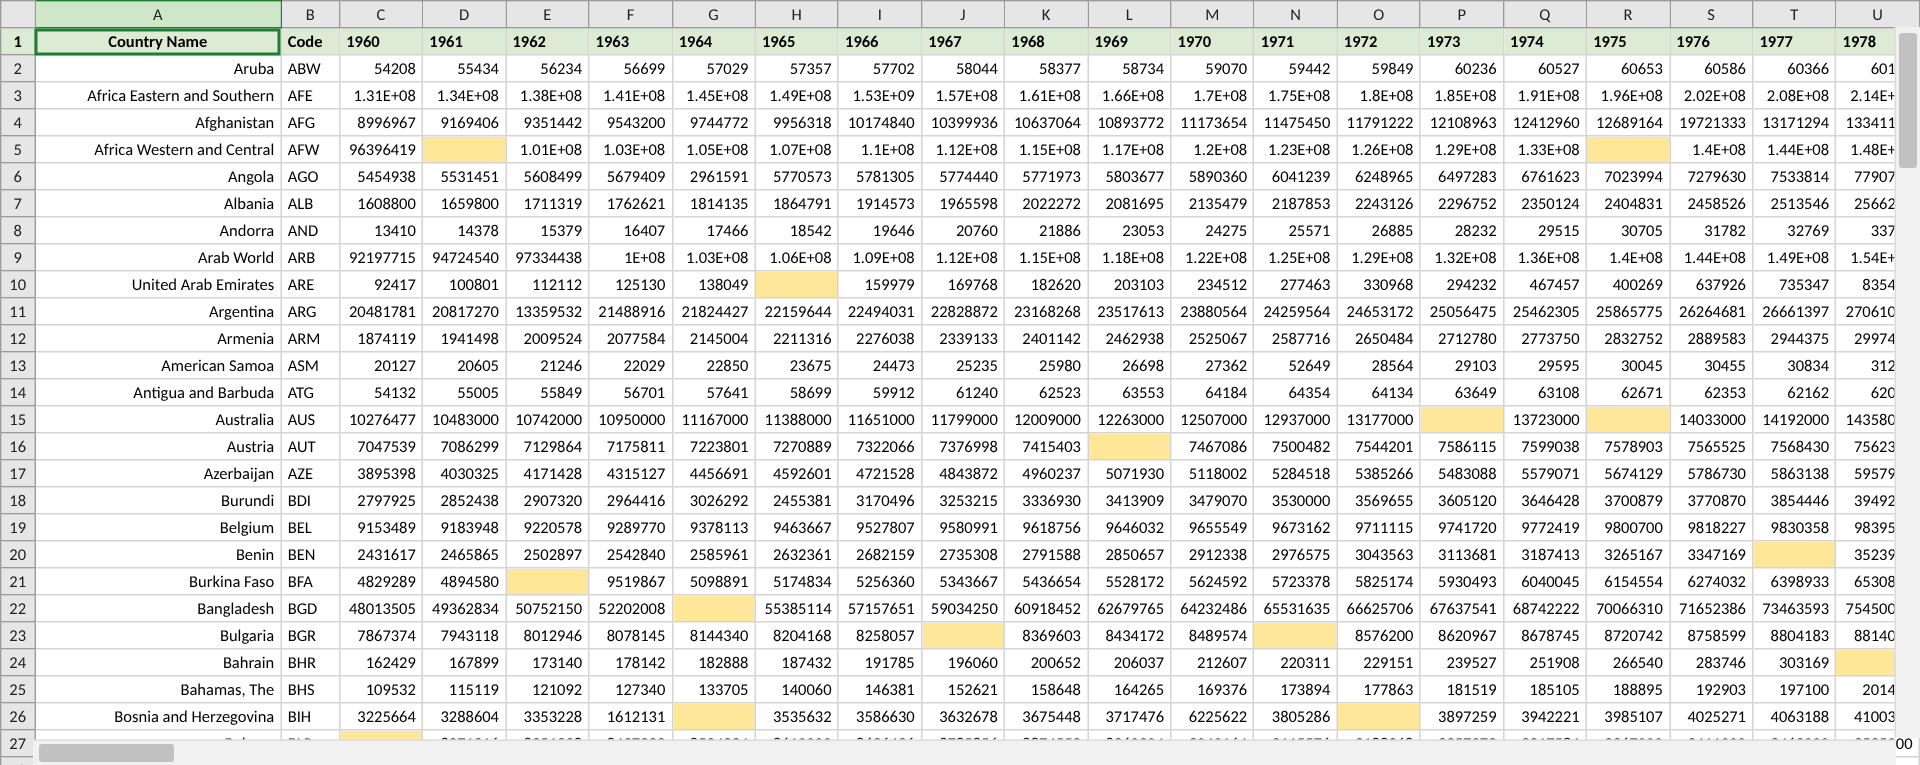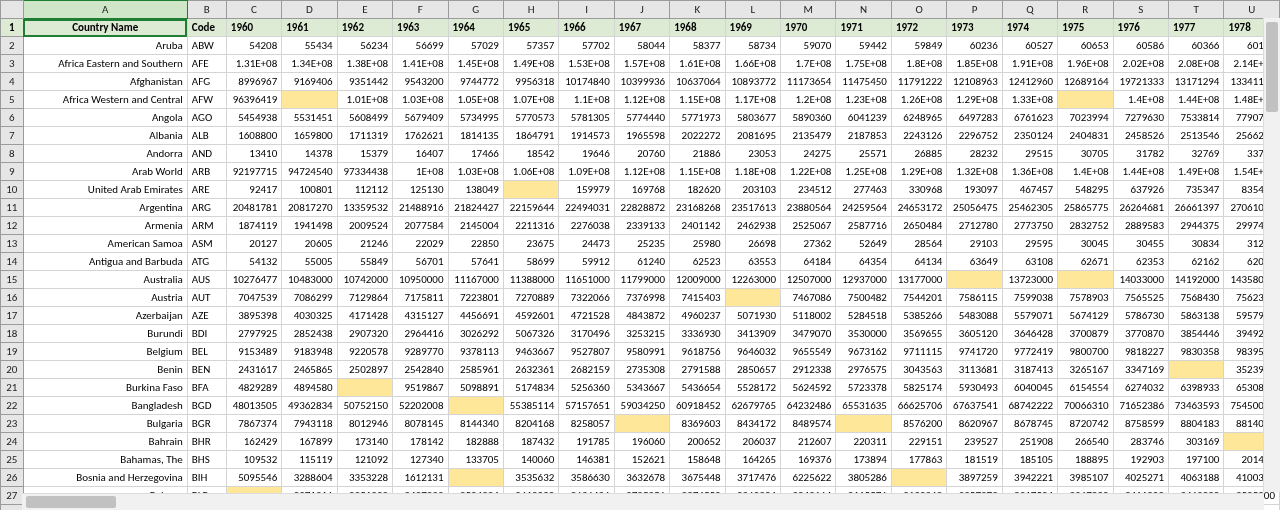--- a/index.html
+++ b/index.html
@@ -194,21 +194,21 @@
         <tr>
           <td class="rowhead">3</td>
           <td class="col-A">Africa Eastern and Southern</td>
           <td class="col-B">AFE</td>
           <td class="datacol">1.31E+08</td>
           <td class="datacol">1.34E+08</td>
           <td class="datacol">1.38E+08</td>
           <td class="datacol">1.41E+08</td>
           <td class="datacol">1.45E+08</td>
           <td class="datacol">1.49E+08</td>
-          <td class="datacol">1.53E+08</td>
+          <td class="datacol">1.53E+09</td>
           <td class="datacol">1.57E+08</td>
           <td class="datacol">1.61E+08</td>
           <td class="datacol">1.66E+08</td>
           <td class="datacol">1.7E+08</td>
           <td class="datacol">1.75E+08</td>
           <td class="datacol">1.8E+08</td>
           <td class="datacol">1.85E+08</td>
           <td class="datacol">1.91E+08</td>
           <td class="datacol">1.96E+08</td>
           <td class="datacol">2.02E+08</td>
@@ -264,21 +264,21 @@
           <td class="datacol">1.48E+08</td>
         </tr>
         <tr>
           <td class="rowhead">6</td>
           <td class="col-A">Angola</td>
           <td class="col-B">AGO</td>
           <td class="datacol">5454938</td>
           <td class="datacol">5531451</td>
           <td class="datacol">5608499</td>
           <td class="datacol">5679409</td>
-          <td class="datacol">5734995</td>
+          <td class="datacol">2961591</td>
           <td class="datacol">5770573</td>
           <td class="datacol">5781305</td>
           <td class="datacol">5774440</td>
           <td class="datacol">5771973</td>
           <td class="datacol">5803677</td>
           <td class="datacol">5890360</td>
           <td class="datacol">6041239</td>
           <td class="datacol">6248965</td>
           <td class="datacol">6497283</td>
           <td class="datacol">6761623</td>
@@ -369,23 +369,23 @@
           <td class="datacol">125130</td>
           <td class="datacol">138049</td>
           <td class="datacol hl"></td>
           <td class="datacol">159979</td>
           <td class="datacol">169768</td>
           <td class="datacol">182620</td>
           <td class="datacol">203103</td>
           <td class="datacol">234512</td>
           <td class="datacol">277463</td>
           <td class="datacol">330968</td>
-          <td class="datacol">193097</td>
+          <td class="datacol">294232</td>
           <td class="datacol">467457</td>
-          <td class="datacol">548295</td>
+          <td class="datacol">400269</td>
           <td class="datacol">637926</td>
           <td class="datacol">735347</td>
           <td class="datacol">835498</td>
         </tr>
         <tr>
           <td class="rowhead">11</td>
           <td class="col-A">Argentina</td>
           <td class="col-B">ARG</td>
           <td class="datacol">20481781</td>
           <td class="datacol">20817270</td>
@@ -553,21 +553,21 @@
         </tr>
         <tr>
           <td class="rowhead">18</td>
           <td class="col-A">Burundi</td>
           <td class="col-B">BDI</td>
           <td class="datacol">2797925</td>
           <td class="datacol">2852438</td>
           <td class="datacol">2907320</td>
           <td class="datacol">2964416</td>
           <td class="datacol">3026292</td>
-          <td class="datacol">5067326</td>
+          <td class="datacol">2455381</td>
           <td class="datacol">3170496</td>
           <td class="datacol">3253215</td>
           <td class="datacol">3336930</td>
           <td class="datacol">3413909</td>
           <td class="datacol">3479070</td>
           <td class="datacol">3530000</td>
           <td class="datacol">3569655</td>
           <td class="datacol">3605120</td>
           <td class="datacol">3646428</td>
           <td class="datacol">3700879</td>
@@ -740,21 +740,21 @@
           <td class="datacol">185105</td>
           <td class="datacol">188895</td>
           <td class="datacol">192903</td>
           <td class="datacol">197100</td>
           <td class="datacol">201482</td>
         </tr>
         <tr>
           <td class="rowhead">26</td>
           <td class="col-A">Bosnia and Herzegovina</td>
           <td class="col-B">BIH</td>
-          <td class="datacol">5095546</td>
+          <td class="datacol">3225664</td>
           <td class="datacol">3288604</td>
           <td class="datacol">3353228</td>
           <td class="datacol">1612131</td>
           <td class="datacol hl"></td>
           <td class="datacol">3535632</td>
           <td class="datacol">3586630</td>
           <td class="datacol">3632678</td>
           <td class="datacol">3675448</td>
           <td class="datacol">3717476</td>
           <td class="datacol">6225622</td>

